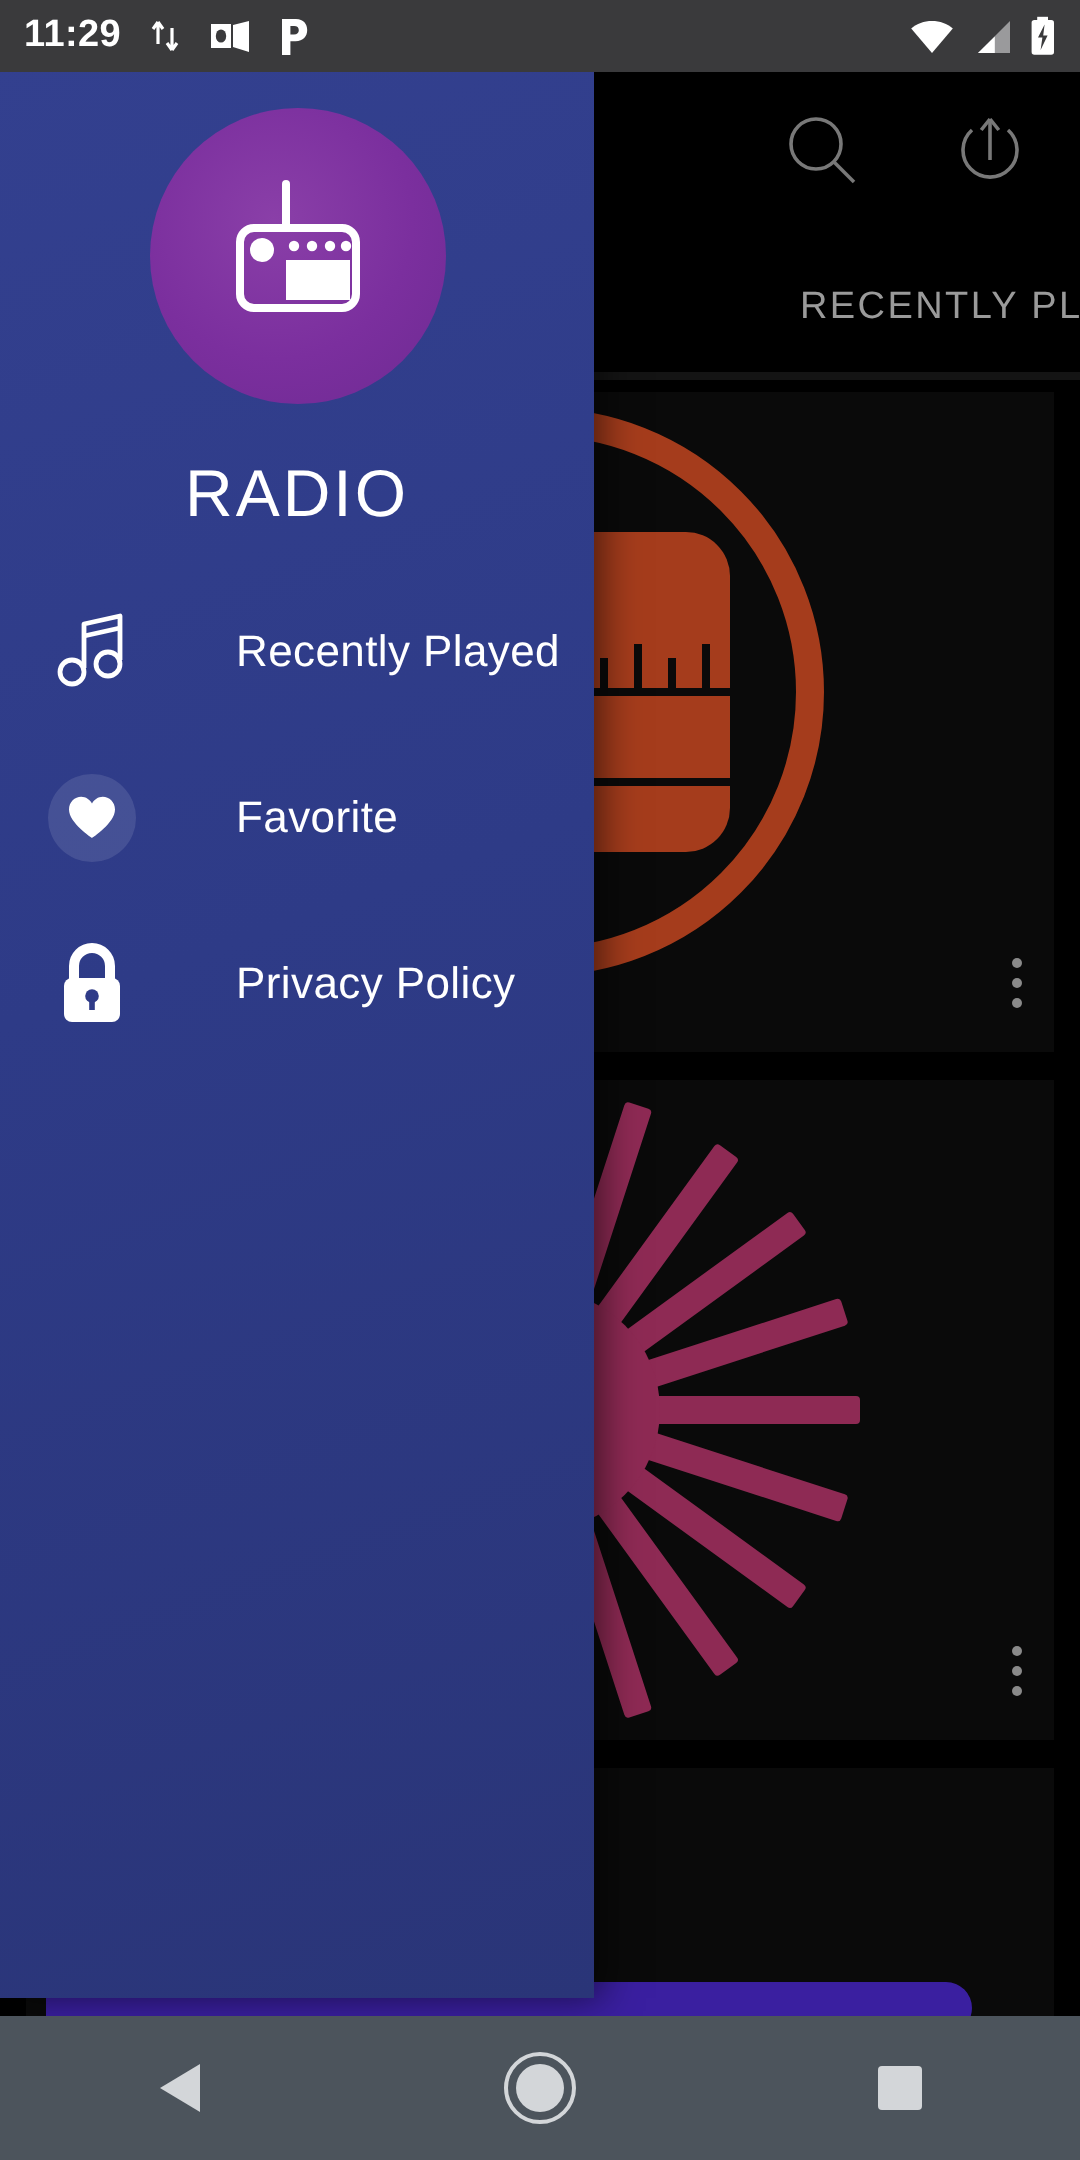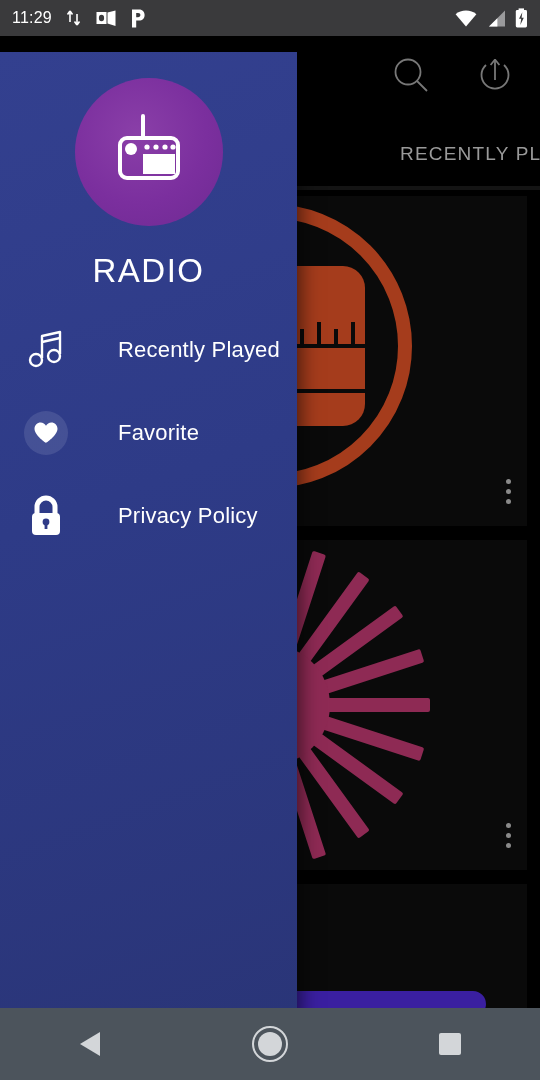--- a/index.html
+++ b/index.html
@@ -30,22 +30,22 @@
     height: 36px;
     background: #3a3a3c;
     display: flex;
     align-items: center;
     padding: 0 12px;
     box-sizing: border-box;
     z-index: 50;
   }
   .status-clock {
     color: #ffffff;
-    font-size: 16px;
-    font-weight: normal;
+    font-size: 19px;
+    font-weight: bold;
     letter-spacing: 0.2px;
     margin-right: 14px;
   }
   .status-left-icons {
     display: flex;
     align-items: center;
     gap: 14px;
     flex: 1;
   }
   .status-right-icons {
@@ -140,21 +140,21 @@
   .overflow-dots i {
     display: block;
     width: 5px; height: 5px;
     border-radius: 50%;
     background: #8a8a8a;
   }
 
   
   .drawer {
     position: absolute;
-    top: 52px;
+    top: 28px;
     left: 0;
     width: 297px;
     height: 971px;
     background: linear-gradient(160deg, #33408f 0%, #2e3b87 45%, #2a3578 100%);
     box-shadow: 4px 0 18px rgba(0,0,0,0.55);
     z-index: 30;
     overflow: hidden;
   }
   .drawer-header {
     padding-top: 26px;

